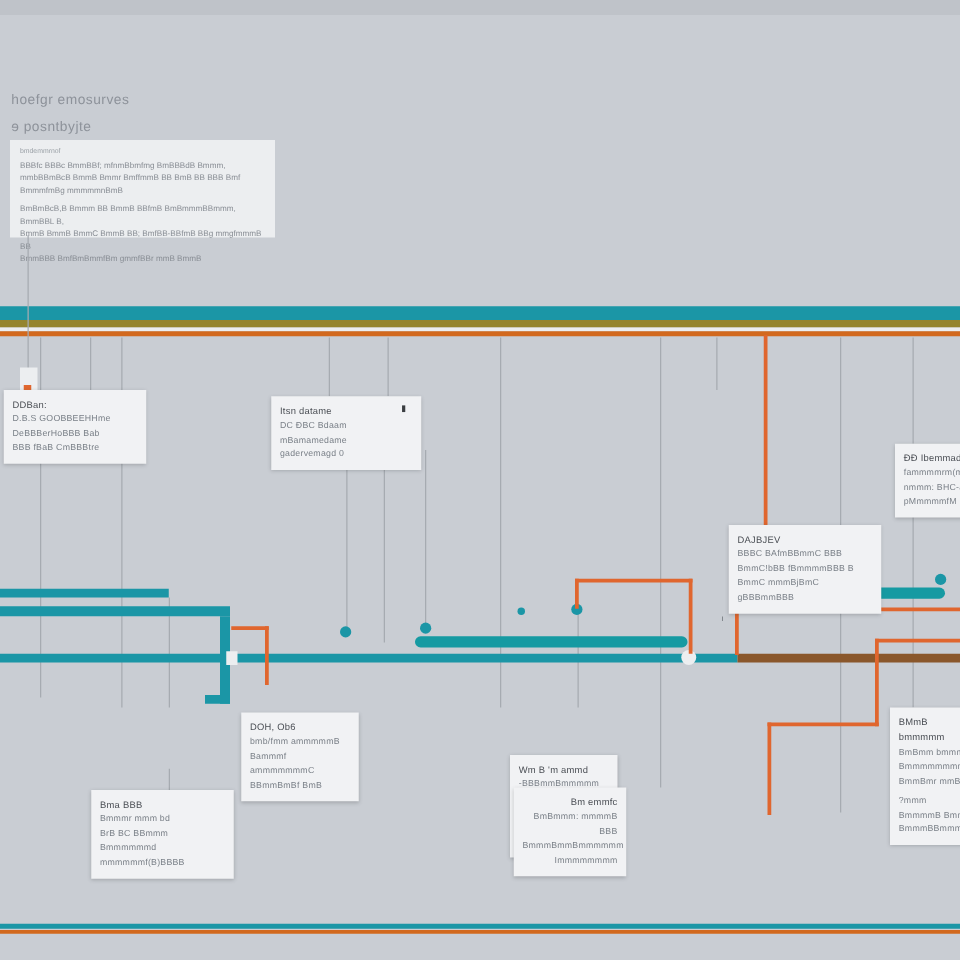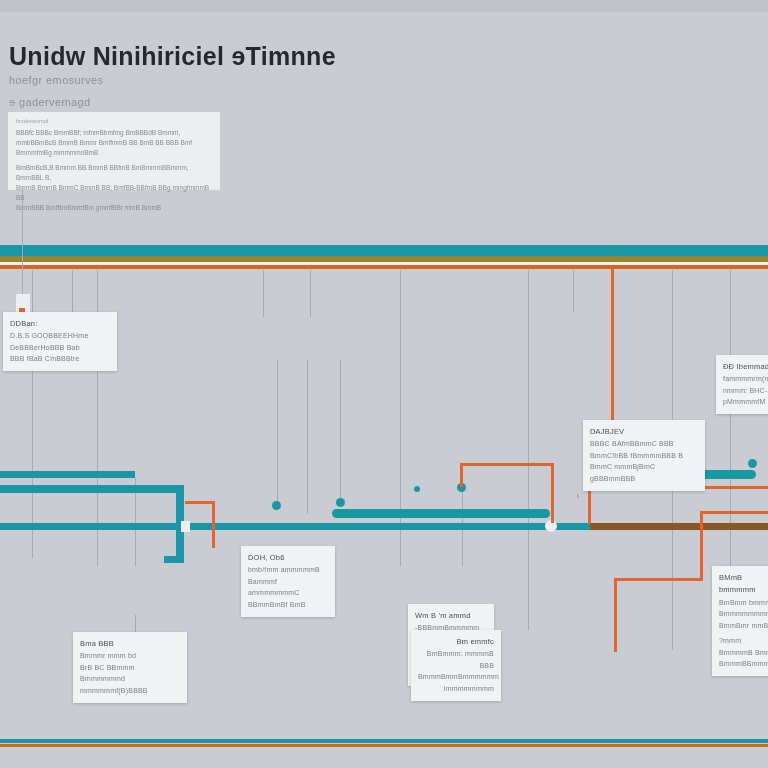--- a/index.html
+++ b/index.html
@@ -25,23 +25,22 @@
   .intro p{margin:0 0 5px 0;}
   .tick{position:absolute;font-size:7px;color:#6f747a;}
 </style>
 </head>
 <body>
 
 <div class="stage">
 
   <div class="abs" style="left:0;top:0;width:768px;height:12px;background:#bfc3c9;"></div>
 
-  <div class="title">Unidw Ninihiriciel ɘTimnne</div>
   <div class="sub" style="top:74px;">hoefgr emosurves</div>
-  <div class="sub" style="top:96px;">ɘ gadervemagd</div>
+  <div class="sub" style="top:96px;">ɘ posntbyjte</div>
 
   <div class="intro">
     <div class="lbl">bmdemmrnof</div>
     <p>
       <span>BBBfc BBBc BmmBBf; mfnmBbmfmg BmBBBdB Bmmm,</span><br>
       <span>mmbBBmBcB BmmB Bmmr BmffmmB BB BmB BB BBB Bmf</span><br>
       <span>BmmmfmBg mmmmmnBmB</span>
     </p>
     <p>
       <span>BmBmBcB,B Bmmm BB BmmB BBfmB BmBmmmBBmmm, BmmBBL B,</span><br>
@@ -114,37 +113,43 @@
 
   <div class="tick" style="left:577px;top:492px;">ı</div>
 
   <div class="box" style="left:3px;top:312px;width:100px;">
     <div class="bt">DDBan:</div>
     <div>D.B.S GOOBBEEHHme</div>
     <div>DeBBBerHoBBB Bab</div>
     <div>BBB fBaB CmBBBtre</div>
   </div>
 
+  <div class="box" style="left:217px;top:317px;width:106px;">
+    <span class="abs" style="right:12px;top:5px;color:#3a3d41;font-size:7px;">▮</span>
+    <div class="bt">Itsn datame</div>
+    <div>DC ÐBC Bdaam mBamamedame</div>
+    <div>gadervemagd 0</div>
+  </div>
 
 
   <div class="box" style="left:716px;top:355px;width:58px;">
     <div class="bt">ÐÐ Ibemmada</div>
     <div>fammmmrm(mda</div>
     <div>nmmm: BHC-am</div>
     <div>pMmmmmfM</div>
   </div>
 
   <div class="box" style="left:583px;top:420px;width:108px;">
     <div class="bt">DAJBJEV</div>
     <div>BBBC BAfmBBmmC BBB</div>
     <div>BmmC!bBB fBmmmmBBB B</div>
     <div>BmmC mmmBjBmC gBBBmmBBB</div>
   </div>
 
-  <div class="box" style="left:193px;top:546px;width:80px;margin-left:48px;">
+  <div class="box" style="left:193px;top:570px;width:80px;">
     <div class="bt">DOH, Ob6</div>
     <div>bmb/fmm ammmmmB</div>
     <div>Bammmf ammmmmmmC</div>
     <div>BBmmBmBf BmB</div>
   </div>
 
 
   <div class="box" style="left:73px;top:632px;width:100px;">
     <div class="bt">Bma BBB</div>
     <div>Bmmmr mmm bd</div>

